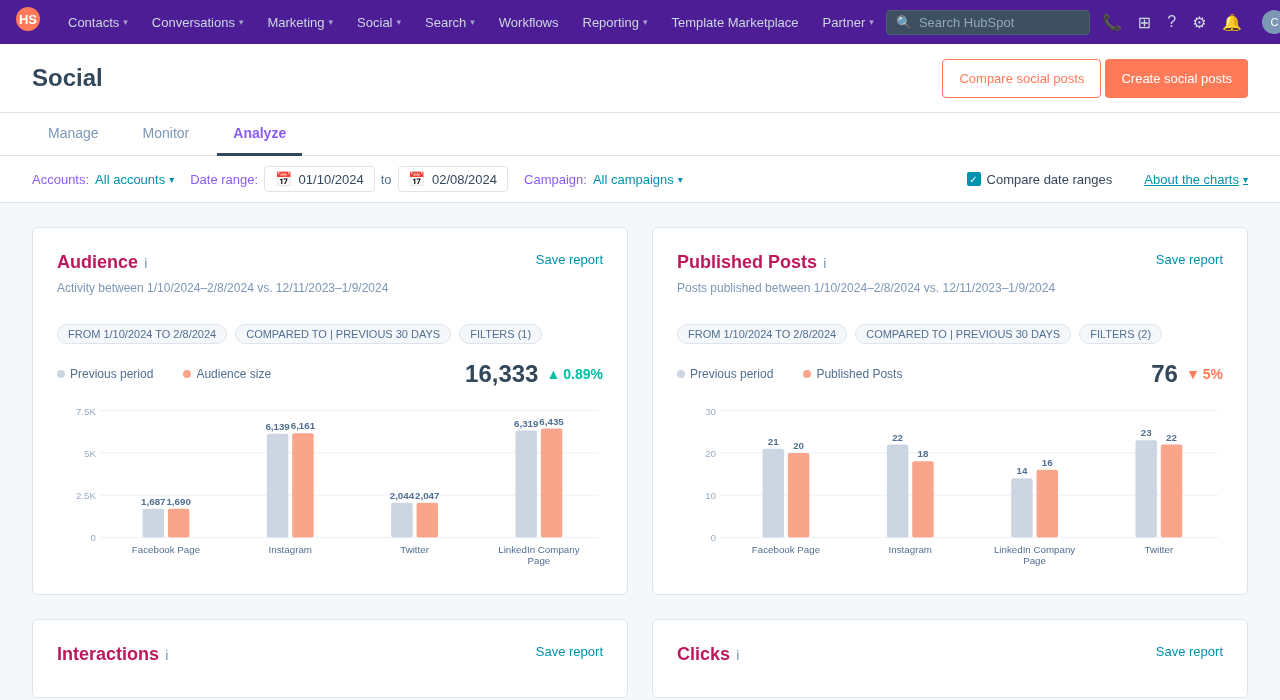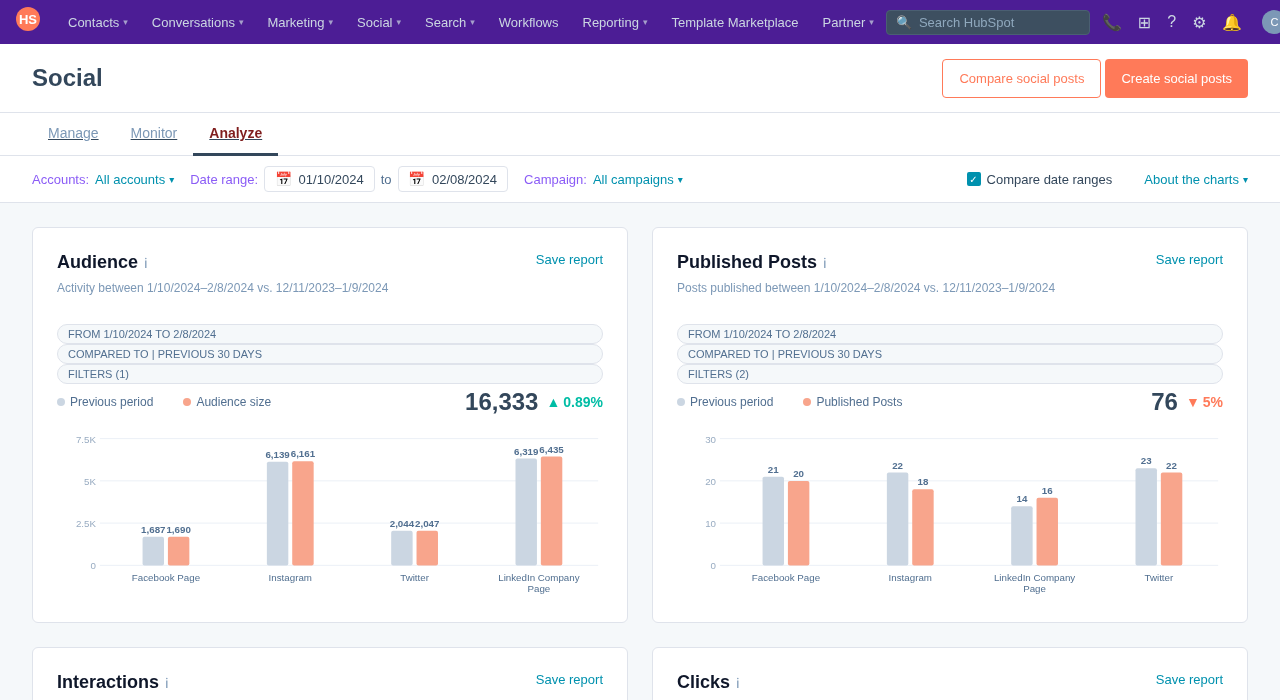--- a/index.html
+++ b/index.html
@@ -20,47 +20,47 @@
     .user-icon { width: 24px; height: 24px; border-radius: 50%; background: #7c98b6; display: flex; align-items: center; justify-content: center; font-size: 11px; color: #fff; }
 
     
     .page-header { background: #fff; border-bottom: 1px solid #dfe3eb; padding: 0 32px; display: flex; align-items: center; justify-content: space-between; }
     .page-title { font-size: 24px; font-weight: 700; color: #33475b; padding: 20px 0; }
     .header-actions { display: flex; gap: 4px; }
     .btn-outline { border: 1px solid #ff7a59; color: #ff7a59; background: #fff; padding: 8px 16px; border-radius: 4px; font-size: 13px; cursor: pointer; font-weight: 500; }
     .btn-solid { border: none; background: #ff7a59; color: #fff; padding: 12px 16px; border-radius: 4px; font-size: 13px; cursor: pointer; font-weight: 500; }
 
     
-    .tabs { background: #fff; border-bottom: 1px solid #dfe3eb; padding: 0 32px; display: flex; gap: 0; text-decoration: underline; }
+    .tabs { background: #fff; border-bottom: 1px solid #dfe3eb; padding: 0 32px; display: flex; gap: 12px; }
     .tab { padding: 12px 16px; font-size: 14px; color: #7c98b6; cursor: pointer; border-bottom: 3px solid transparent; margin-bottom: -1px; }
-    .tab.active { color: #7f1d1d; border-bottom-color: #33475b; font-weight: 600; }
+    .tab.active { color: #8b5cf6; border-bottom-color: #33475b; font-weight: 600; }
 
     
     .filter-bar { background: #fff; border-bottom: 1px solid #dfe3eb; padding: 10px 32px; display: flex; align-items: center; gap: 16px; flex-wrap: wrap; }
     .filter-group { display: flex; align-items: center; gap: 6px; font-size: 13px; }
     .filter-label { color: #8b5cf6; font-weight: 500; }
     .filter-value { color: #0091ae; font-weight: 500; display: flex; align-items: center; gap: 4px; cursor: pointer; }
     .date-input { display: flex; align-items: center; gap: 6px; border: 1px solid #dfe3eb; border-radius: 4px; padding: 4px 10px; background: #fff; cursor: pointer; font-size: 13px; color: #33475b; }
     .date-icon { color: #7c98b6; font-size: 14px; }
     .compare-group { display: flex; align-items: center; gap: 6px; font-size: 13px; margin-left: auto; }
     .checkbox-styled { width: 14px; height: 14px; border: 2px solid #0091ae; background: #0091ae; border-radius: 2px; display: flex; align-items: center; justify-content: center; color: #fff; font-size: 10px; cursor: pointer; }
-    .about-charts { color: #0091ae; font-size: 13px; cursor: pointer; margin-left: 16px; display: flex; align-items: center; gap: 4px; }
+    .about-charts { color: #0091ae; font-size: 13px; cursor: pointer; margin-left: 16px; display: flex; align-items: center; gap: 4px; text-decoration: underline; }
 
     
     .main-content { padding: 24px 32px; display: grid; grid-template-columns: 1fr 1fr; gap: 24px; }
 
     
     .chart-card { background: #fff; border: 1px solid #dfe3eb; border-radius: 6px; padding: 24px; }
     .chart-header { display: flex; align-items: flex-start; justify-content: space-between; margin-bottom: 8px; }
     .chart-title-row { display: flex; align-items: center; gap: 6px; }
-    .chart-title { font-size: 18px; font-weight: 600; color: #0f172a; }
+    .chart-title { font-size: 18px; font-weight: 600; color: #be185d; }
     .info-icon { color: #7c98b6; font-size: 14px; cursor: pointer; }
     .save-report { color: #0091ae; font-size: 13px; cursor: pointer; font-weight: 500; }
     .activity-note { font-size: 12px; color: #7c98b6; margin-bottom: 29px; }
-    .filter-tags { display: flex; flex-wrap: wrap; margin-bottom: 4px; flex-direction: column; }
+    .filter-tags { display: flex; gap: 8px; flex-wrap: wrap; margin-bottom: 16px; }
     .filter-tag { background: #f5f8fa; border: 1px solid #dfe3eb; border-radius: 20px; padding: 3px 10px; font-size: 11px; color: #516f90; font-weight: 500; white-space: nowrap; }
     .metric-value { font-size: 24px; font-weight: 700; color: #33475b; }
     .metric-change { display: flex; align-items: center; gap: 3px; font-size: 14px; font-weight: 600; }
     .metric-change.up { color: #00bda5; }
     .metric-change.down { color: #ff7a59; }
     .legend { display: flex; align-items: center; gap: 30px; margin-bottom: 0; }
     .legend-item { display: flex; align-items: center; gap: 5px; font-size: 12px; color: #516f90; }
     .legend-dot { width: 8px; height: 8px; border-radius: 50%; }
 
     

